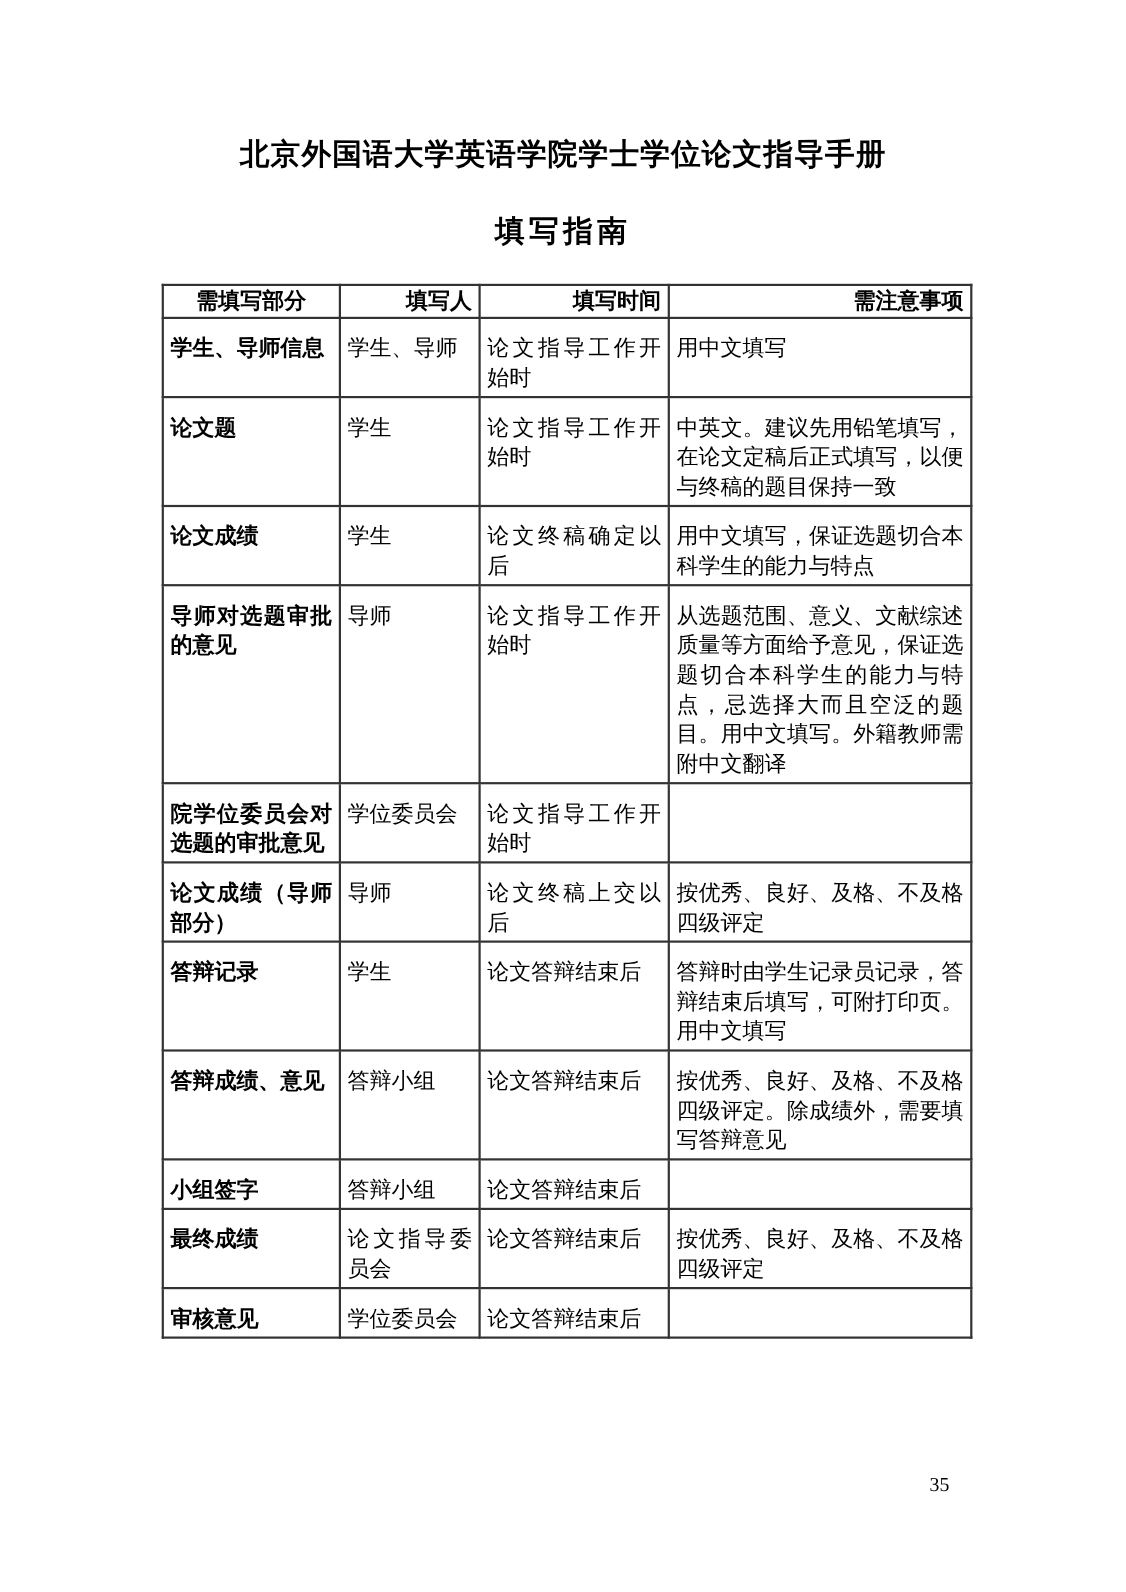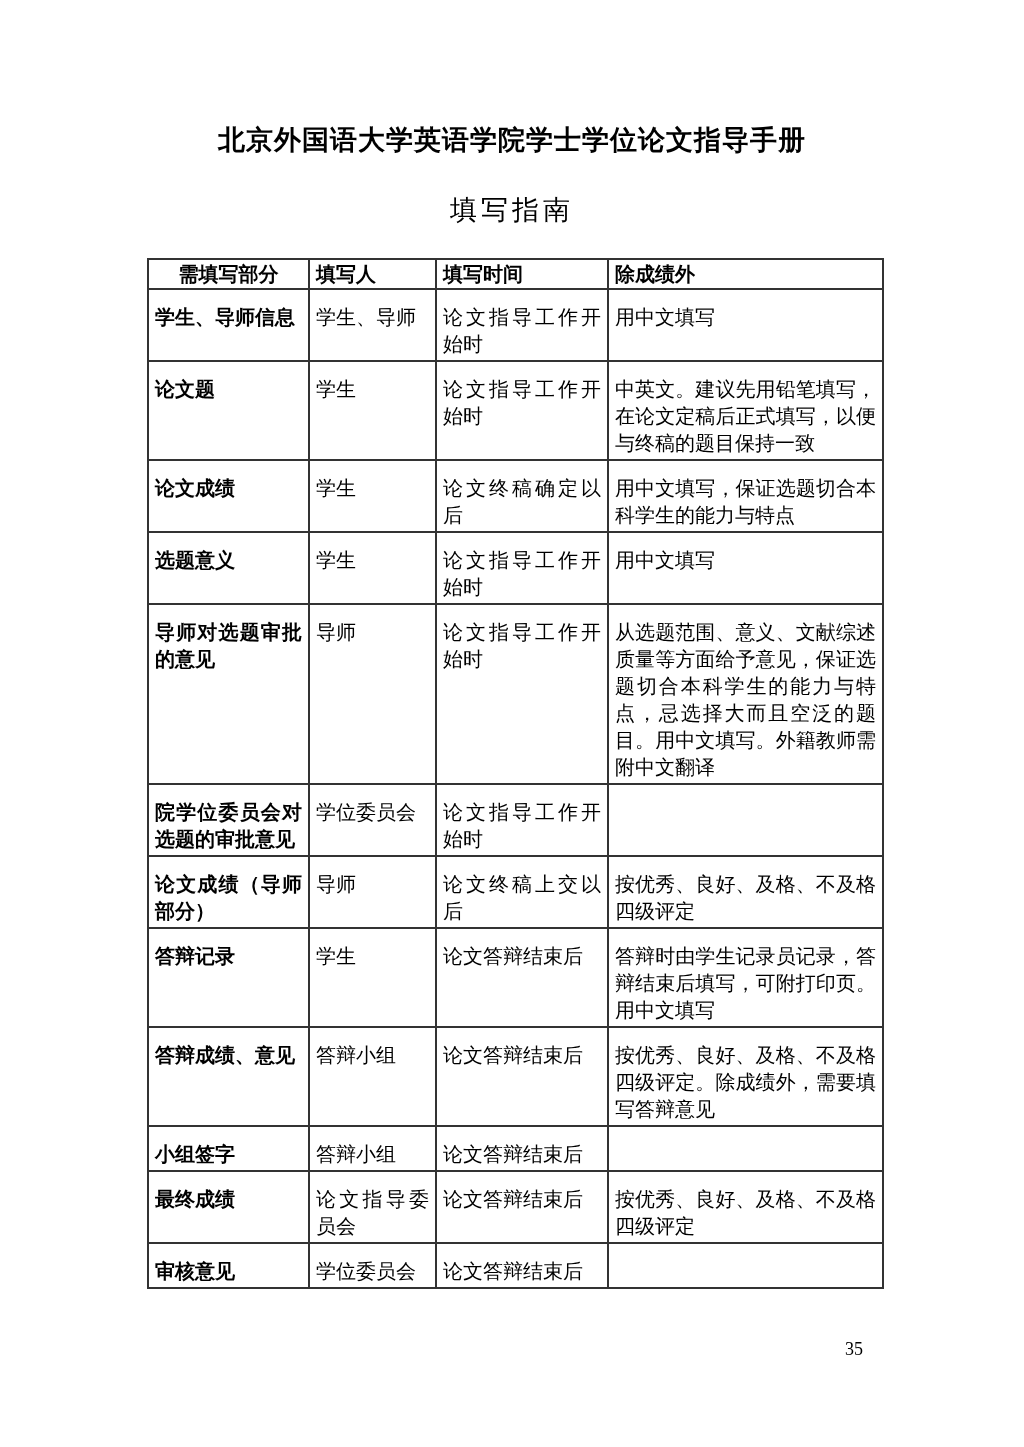--- a/index.html
+++ b/index.html
@@ -24,21 +24,21 @@
     letter-spacing: 1px;
   }
   .doc-subtitle {
     position: absolute;
     top: 192px;
     left: 0;
     width: 1024px;
     margin: 0;
     text-align: center;
     font-size: 27px;
-    font-weight: normal;
+    font-weight: bold;
     font-family: "Liberation Sans", "DejaVu Sans", sans-serif;
     letter-spacing: 4px;
   }
   table.guide-table {
     position: absolute;
     top: 258px;
     left: 147px;
     width: 735px;
     border-collapse: collapse;
     table-layout: fixed;
@@ -50,21 +50,21 @@
   .guide-table th, .guide-table td {
     border: 2px solid #333333;
     vertical-align: top;
     padding: 14px 6px 2px 6px;
     font-size: 20px;
     line-height: 27px;
     overflow: hidden;
   }
   .guide-table th {
     font-weight: bold;
-    text-align: left;
+    text-align: right;
     line-height: 24px;
     padding-top: 2px;
     padding-bottom: 2px;
     white-space: nowrap;
   }
   .guide-table th.center { text-align: center; }
   .guide-table td { text-align: justify; }
   .guide-table td.bold { font-weight: bold; }
   .page-number {
     position: absolute;
@@ -87,47 +87,41 @@
       <col class="c1">
         <col class="c2">
         <col class="c3">
         <col class="c4">
     </colgroup>
     <thead>
       <tr>
         <th class="center">需填写部分</th>
         <th>填写人</th>
         <th>填写时间</th>
-        <th>除成绩外</th>
+        <th>需注意事项</th>
       </tr>
     </thead>
     <tbody>
       <tr>
         <td class="bold">学生、导师信息</td>
         <td>学生、导师</td>
         <td>论文指导工作开始时</td>
         <td>用中文填写</td>
       </tr>
       <tr>
         <td class="bold">论文题</td>
         <td>学生</td>
         <td>论文指导工作开始时</td>
         <td>中英文。建议先用铅笔填写，在论文定稿后正式填写，以便与终稿的题目保持一致</td>
       </tr>
       <tr>
         <td class="bold">论文成绩</td>
         <td>学生</td>
         <td>论文终稿确定以后</td>
         <td>用中文填写，保证选题切合本科学生的能力与特点</td>
-      </tr>
-      <tr>
-        <td class="bold">选题意义</td>
-        <td>学生</td>
-        <td>论文指导工作开始时</td>
-        <td>用中文填写</td>
       </tr>
       <tr>
         <td class="bold">导师对选题审批的意见</td>
         <td>导师</td>
         <td>论文指导工作开始时</td>
         <td>从选题范围、意义、文献综述质量等方面给予意见，保证选题切合本科学生的能力与特点，忌选择大而且空泛的题目。用中文填写。外籍教师需附中文翻译</td>
       </tr>
       <tr>
         <td class="bold">院学位委员会对选题的审批意见</td>
         <td>学位委员会</td>

